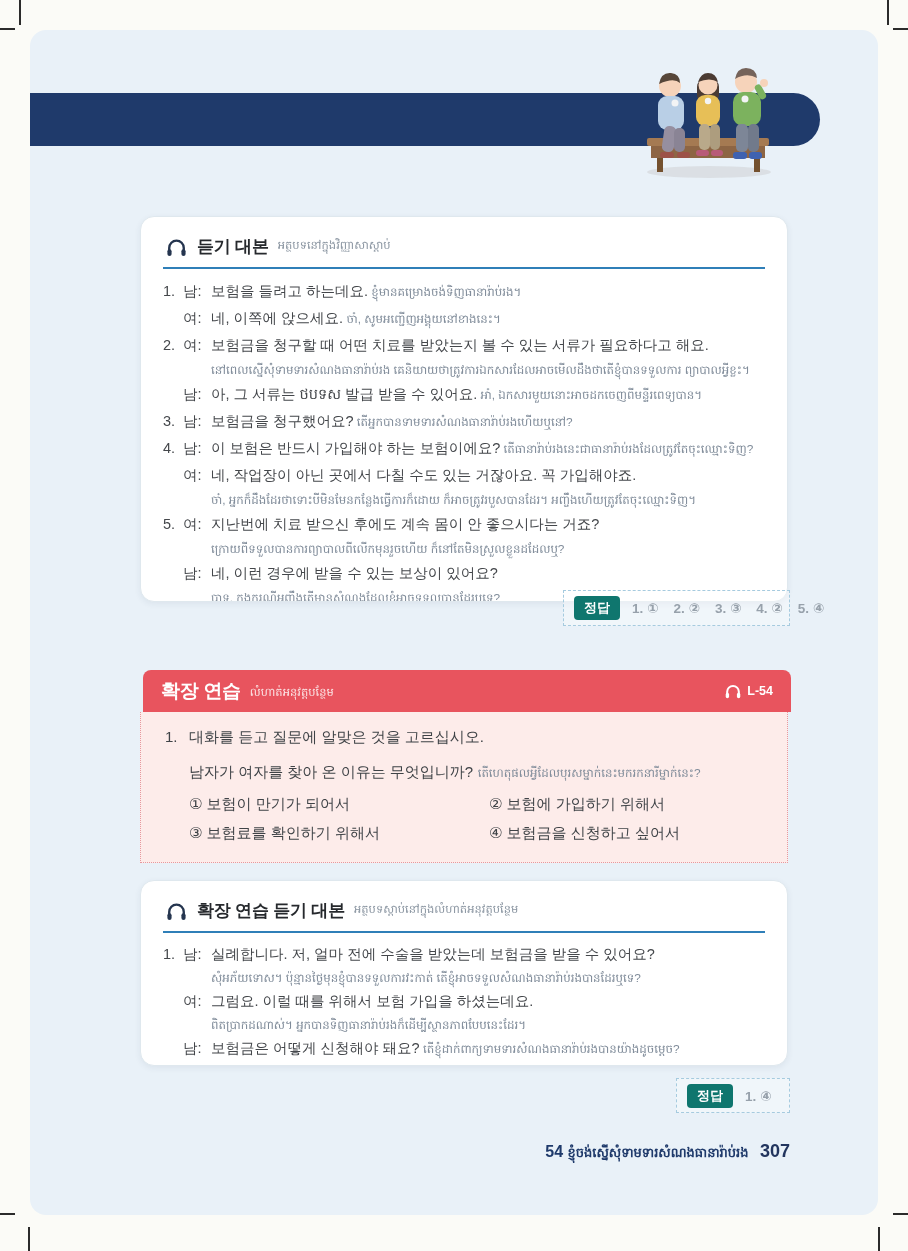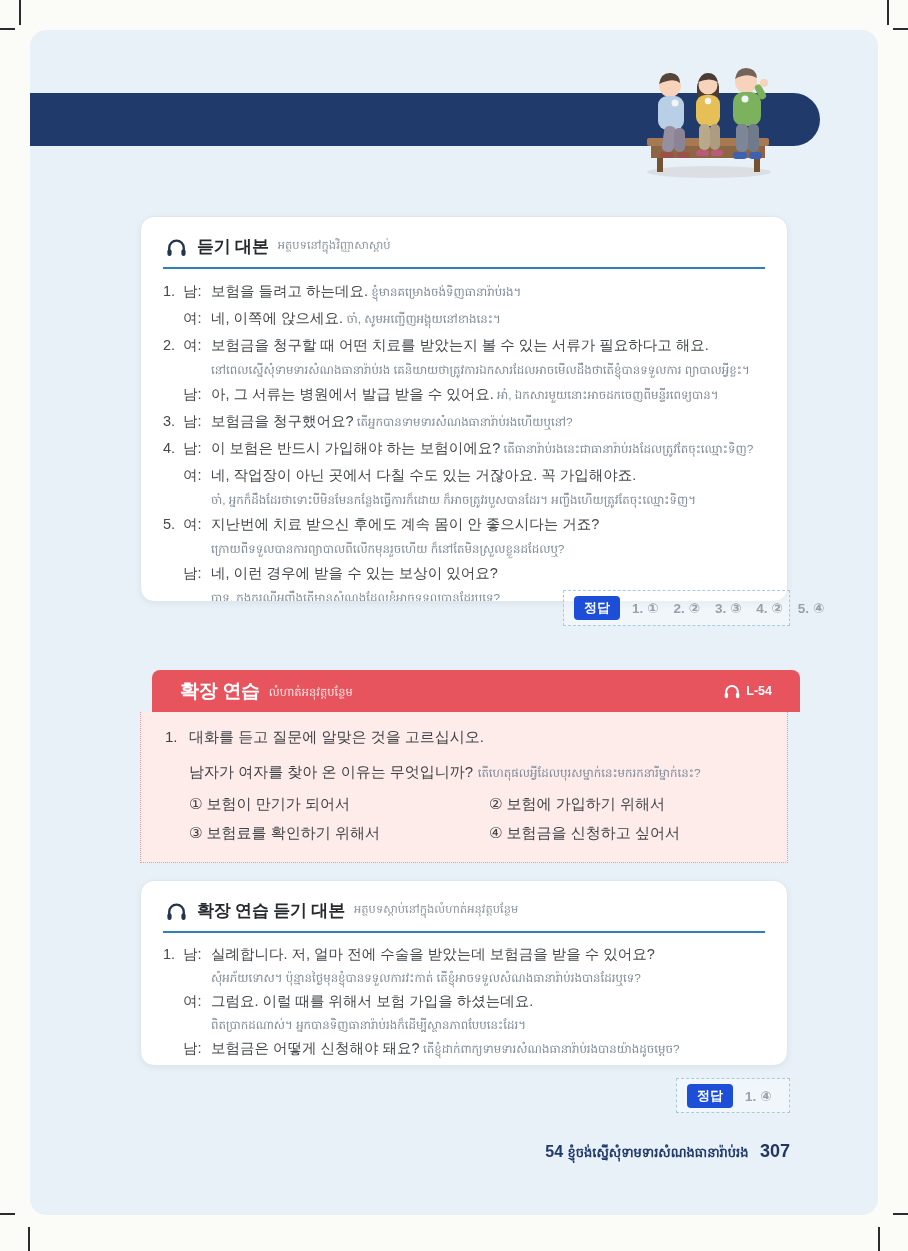--- a/index.html
+++ b/index.html
@@ -46,31 +46,31 @@
   .km-only { line-height:21px; }
   .card2 .km-only { line-height:21px; }
 
   
   .ansbox {
     position:absolute; box-sizing:border-box;
     border:1.5px dashed #a6cbdf; background:rgba(255,255,255,.35);
     display:flex; align-items:center; gap:12px; padding:4px 10px;
   }
   .ansbadge {
-    background:#1d4ed8; color:#fff; font-size:13px; font-weight:bold;
+    background:#0f766e; color:#fff; font-size:13px; font-weight:bold;
     padding:3px 10px; border-radius:4px; flex:0 0 auto;
   }
   .ansitems { display:flex; gap:15px; }
   .ansitems span { color:#97a1ab; font-size:13.5px; white-space:nowrap;font-weight:bold; }
 
   
   .redhead {
-    position:absolute; left:152px; top:670px; width:648px; height:42px;
+    position:absolute; left:143px; top:670px; width:648px; height:42px;
     background:#e8545e; border-radius:8px 8px 0 0; box-sizing:border-box;
-    display:flex; align-items:center; padding:0 28px; color:#fff;
+    display:flex; align-items:center; padding:0 18px; color:#fff;
   }
   .redhead .t { font-size:19px; font-weight:bold; letter-spacing:-0.3px; }
   .redhead .s { font-size:11.5px; margin-left:9px; color:#fbe3e4; position:relative; top:2px; }
   .redhead .audio { margin-left:auto; display:flex; align-items:center; gap:5px; color:#ffffff; }
   .redhead .audio svg { width:18px; height:16px; }
   .redhead .audio .lbl { font-size:12.5px; font-weight:bold; }
 
   
   .pinkbox {
     position:absolute; left:140px; top:712px; width:648px; height:151px;
@@ -182,21 +182,21 @@
         <span class="txt"><span class="ko">보험금을 청구할 때 어떤 치료를 받았는지 볼 수 있는 서류가 필요하다고 해요.</span></span>
       </div>
       <div class="dline km-only">
         <span class="num"></span>
         <span class="spk"></span>
         <span class="txt"><span class="km">នៅពេលស្នើសុំទាមទារសំណងធានារ៉ាប់រង គេនិយាយថាត្រូវការឯកសារដែលអាចមើលដឹងថាតើខ្ញុំបានទទួលការ ព្យាបាលអ្វីខ្លះ។</span></span>
       </div>
       <div class="dline">
         <span class="num"></span>
         <span class="spk">남:</span>
-        <span class="txt"><span class="ko">아, 그 서류는 병원에서 발급 받을 수 있어요.</span><span class="km"> អា៎, ឯកសារមួយនោះអាចដកចេញពីមន្ទីរពេទ្យបាន។</span></span>
+        <span class="txt"><span class="ko">아, 그 서류는 ថបទស 발급 받을 수 있어요.</span><span class="km"> អា៎, ឯកសារមួយនោះអាចដកចេញពីមន្ទីរពេទ្យបាន។</span></span>
       </div>
       <div class="dline">
         <span class="num">3.</span>
         <span class="spk">남:</span>
         <span class="txt"><span class="ko">보험금을 청구했어요?</span><span class="km"> តើអ្នកបានទាមទារសំណងធានារ៉ាប់រងហើយឬនៅ?</span></span>
       </div>
       <div class="dline">
         <span class="num">4.</span>
         <span class="spk">남:</span>
         <span class="txt"><span class="ko">이 보험은 반드시 가입해야 하는 보험이에요?</span><span class="km"> តើធានារ៉ាប់រងនេះជាធានារ៉ាប់រងដែលត្រូវតែចុះឈ្មោះទិញ?</span></span>

